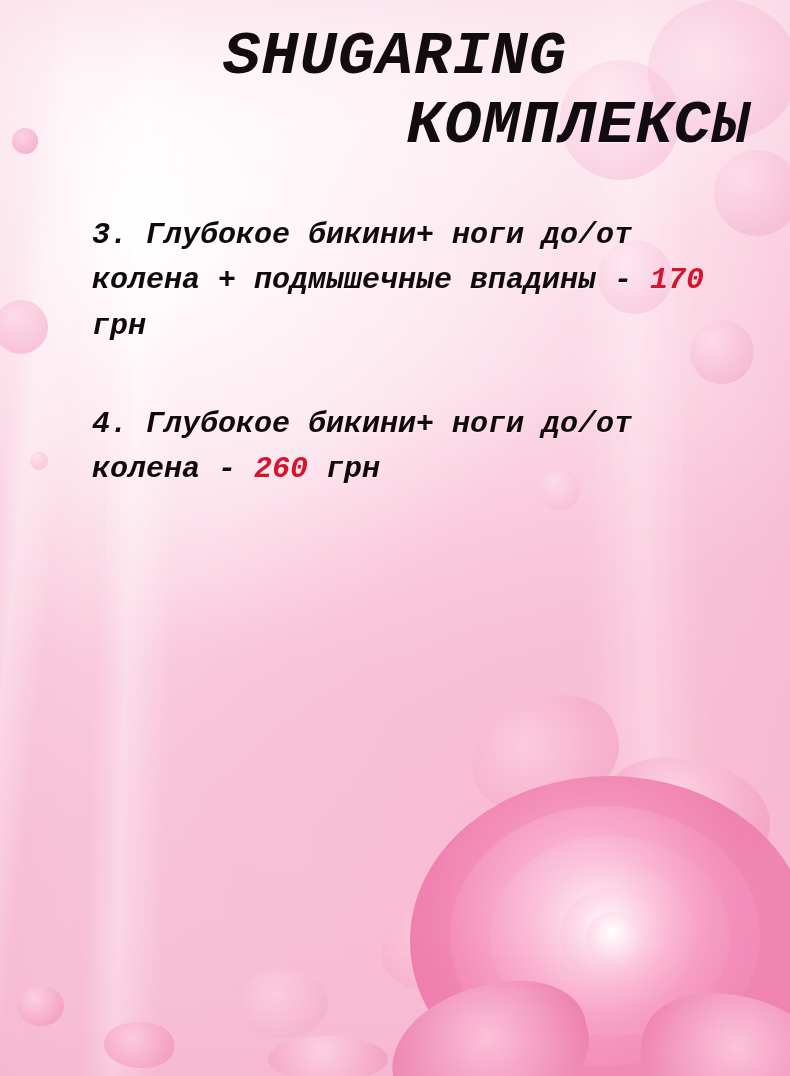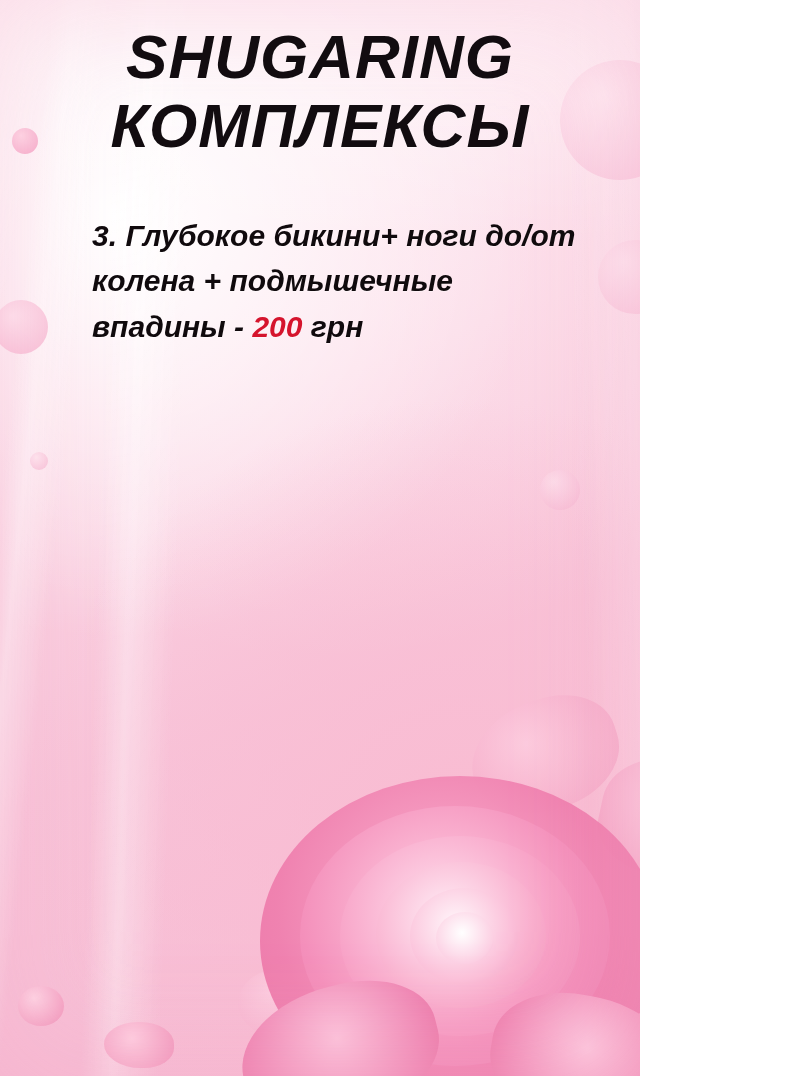--- a/index.html
+++ b/index.html
@@ -2,25 +2,25 @@
 <html lang="ru"><head>
 <meta charset="utf-8">
 <style>
   html, body {
     margin: 0;
     padding: 0;
     background: #ffffff;
   }
   #poster {
     position: relative;
-    width: 640px;
+    width: 790px;
     height: 1076px;
     overflow: hidden;
     background: #fbe3ec;
-    font-family: Liberation Sans, sans-serif;
+    font-family: Liberation Mono, monospace;
   }
 
   
   .bg-base {
     position: absolute;
     inset: 0;
     background:
       radial-gradient(circle at 72% 78%, #f9bcd2 0%, rgba(249,188,210,0) 46%),
       radial-gradient(circle at 18% 20%, #ffffff 0%, rgba(255,255,255,0) 42%),
       radial-gradient(circle at 50% 8%, #fde6ef 0%, rgba(253,230,239,0) 55%),
@@ -83,20 +83,21 @@
     font-style: italic;
     font-weight: 700;
     font-size: 62px;
     line-height: 1.12;
     letter-spacing: 1px;
     margin: 8px 0 0 0;
     text-shadow: 0 1px 0 rgba(255,255,255,.5);
   }
   .title .line2 {
     display: block;
+    text-align: right;
   }
   .items {
     margin-top: 52px;
     padding: 0 14px 0 52px;
   }
   .item {
     color: #100a0d;
     font-style: italic;
     font-weight: 700;
     font-size: 30px;
@@ -158,20 +159,25 @@
       <span>SHUGARING</span>
       <span class="line2">КОМПЛЕКСЫ</span>
     </h1>
 
     <div class="items">
 
 
 
       <p class="item">
         <span>3.</span>
-        <span>Глубокое бикини+ ноги до/от колена + подмышечные впадины  - </span><span class="price">200</span>
+        <span>Глубокое бикини+ ноги до/от колена + подмышечные впадины  - </span><span class="price">170</span>
         <span>грн</span>
       </p>
 
+      <p class="item">
+        <span>4.</span>
+        <span>Глубокое бикини+ ноги до/от колена - </span><span class="price">260</span>
+        <span>грн</span>
+      </p>
 
     </div>
   </div>
 </div>
 
 </body></html>

